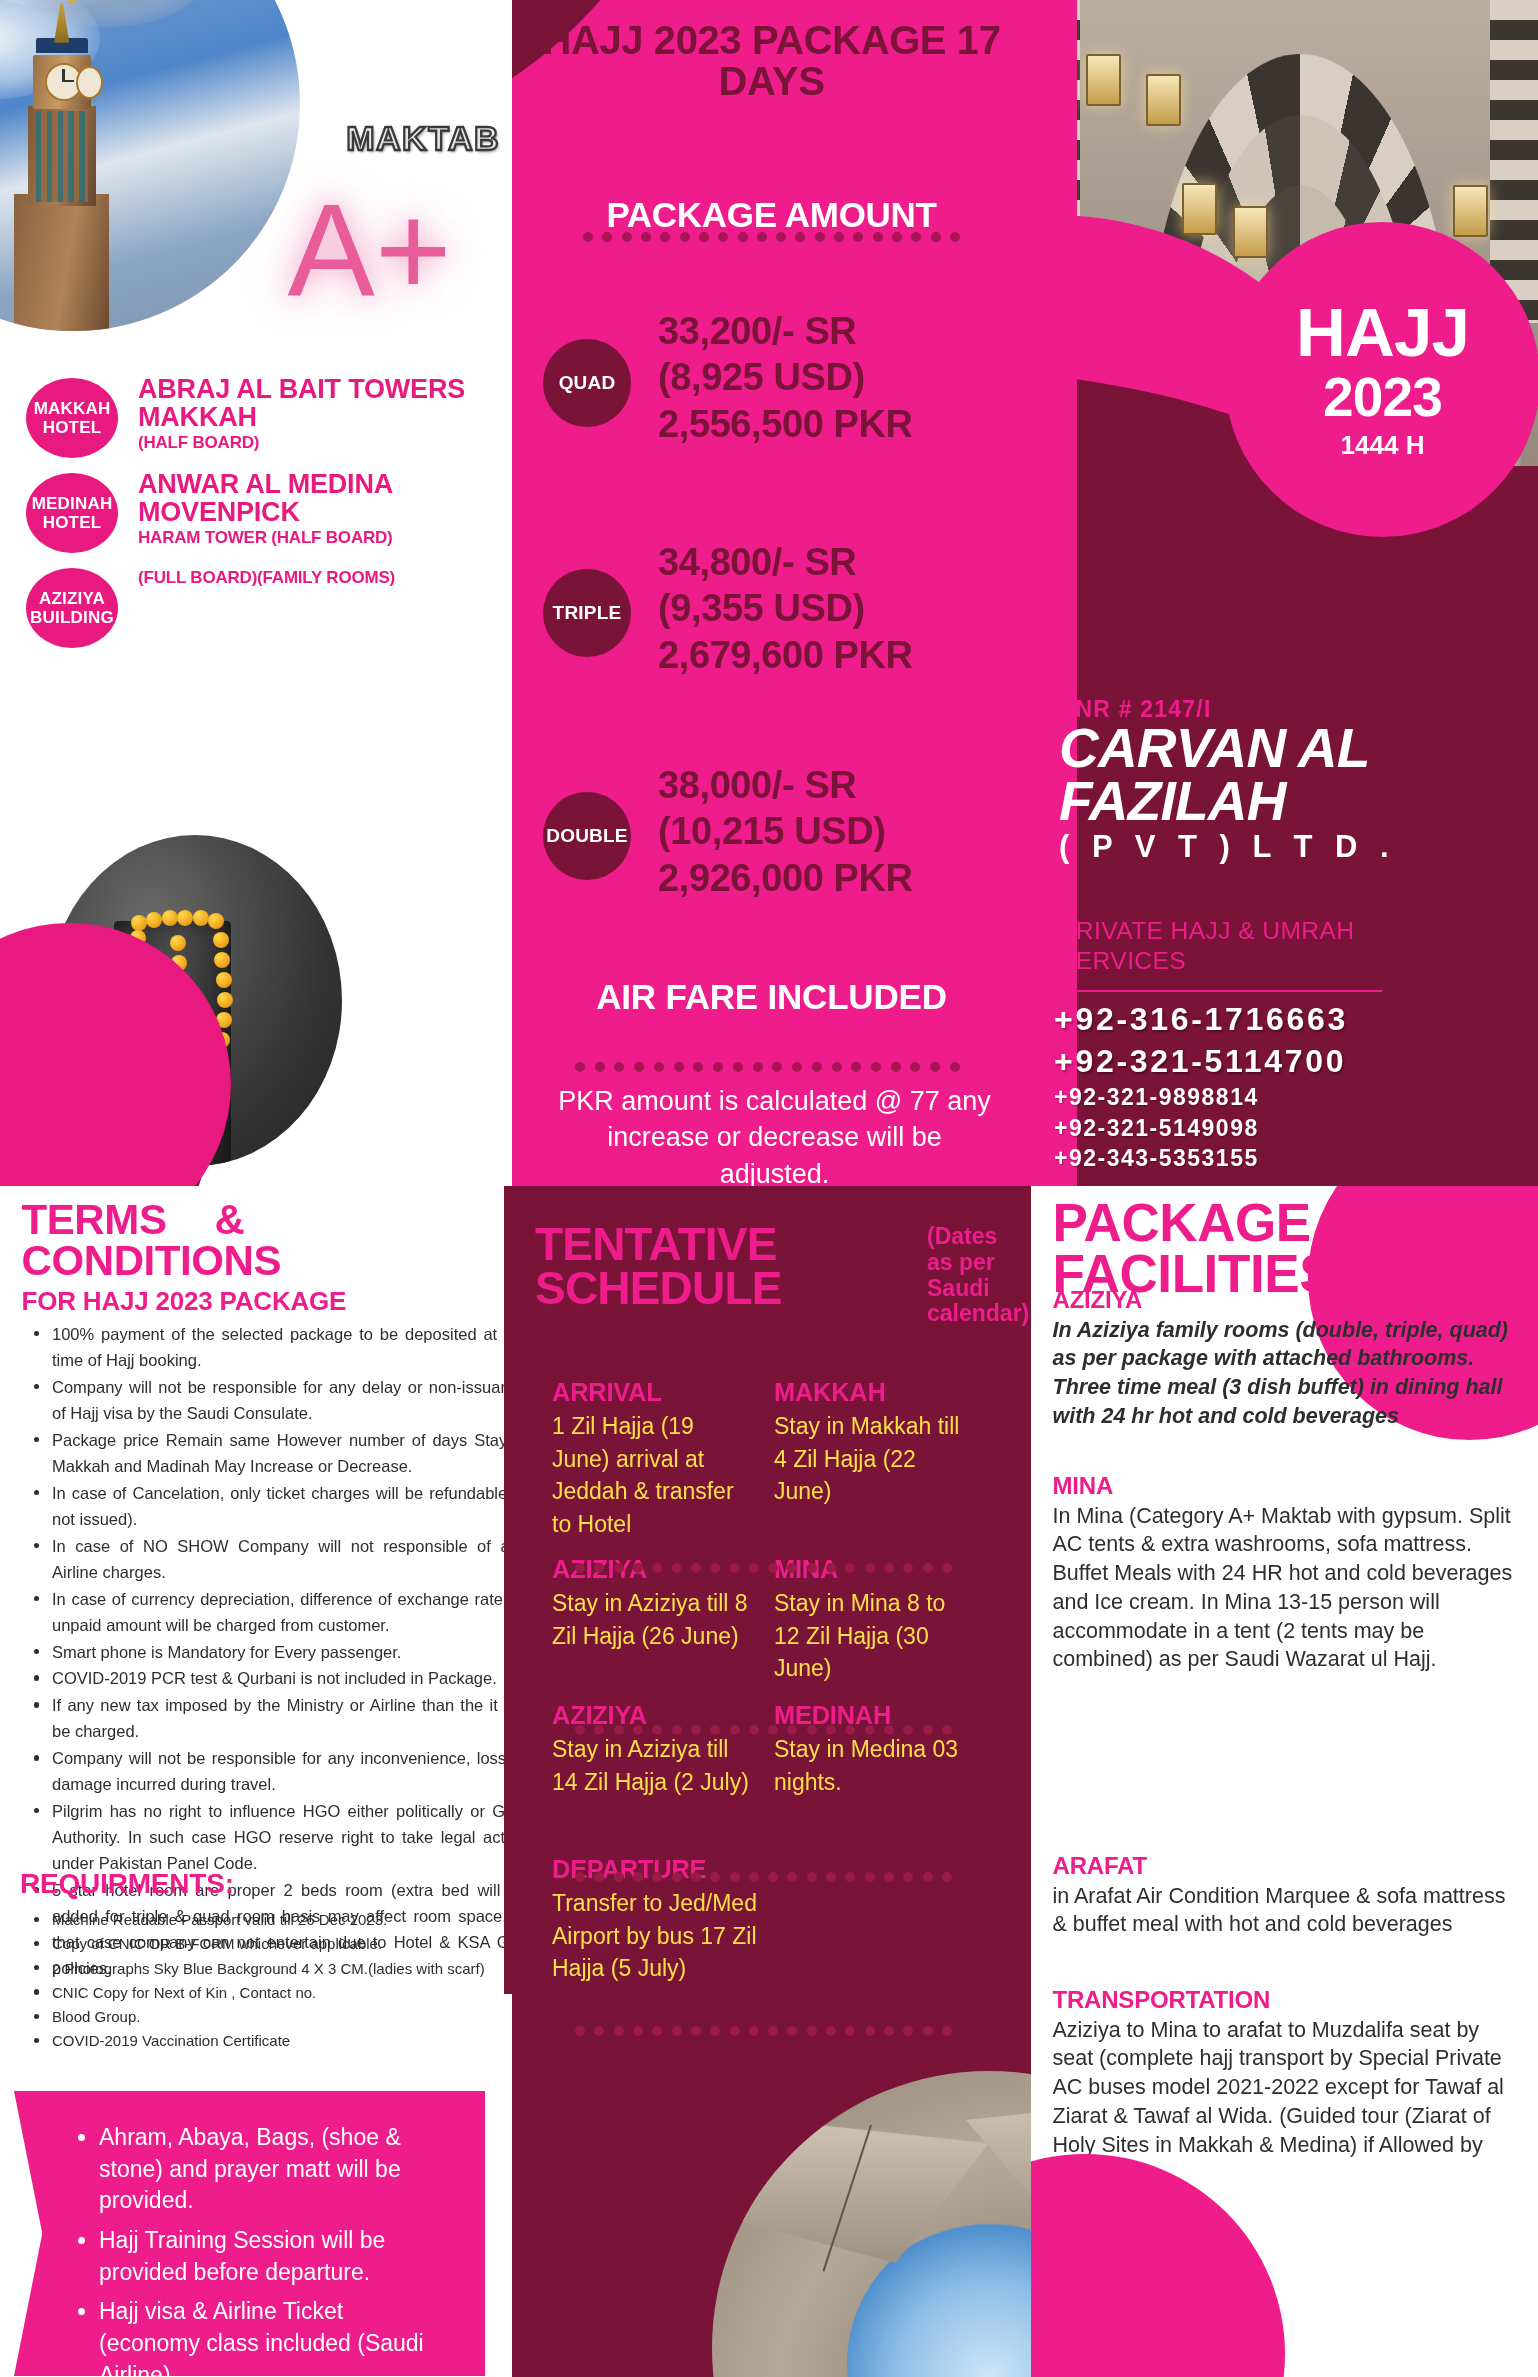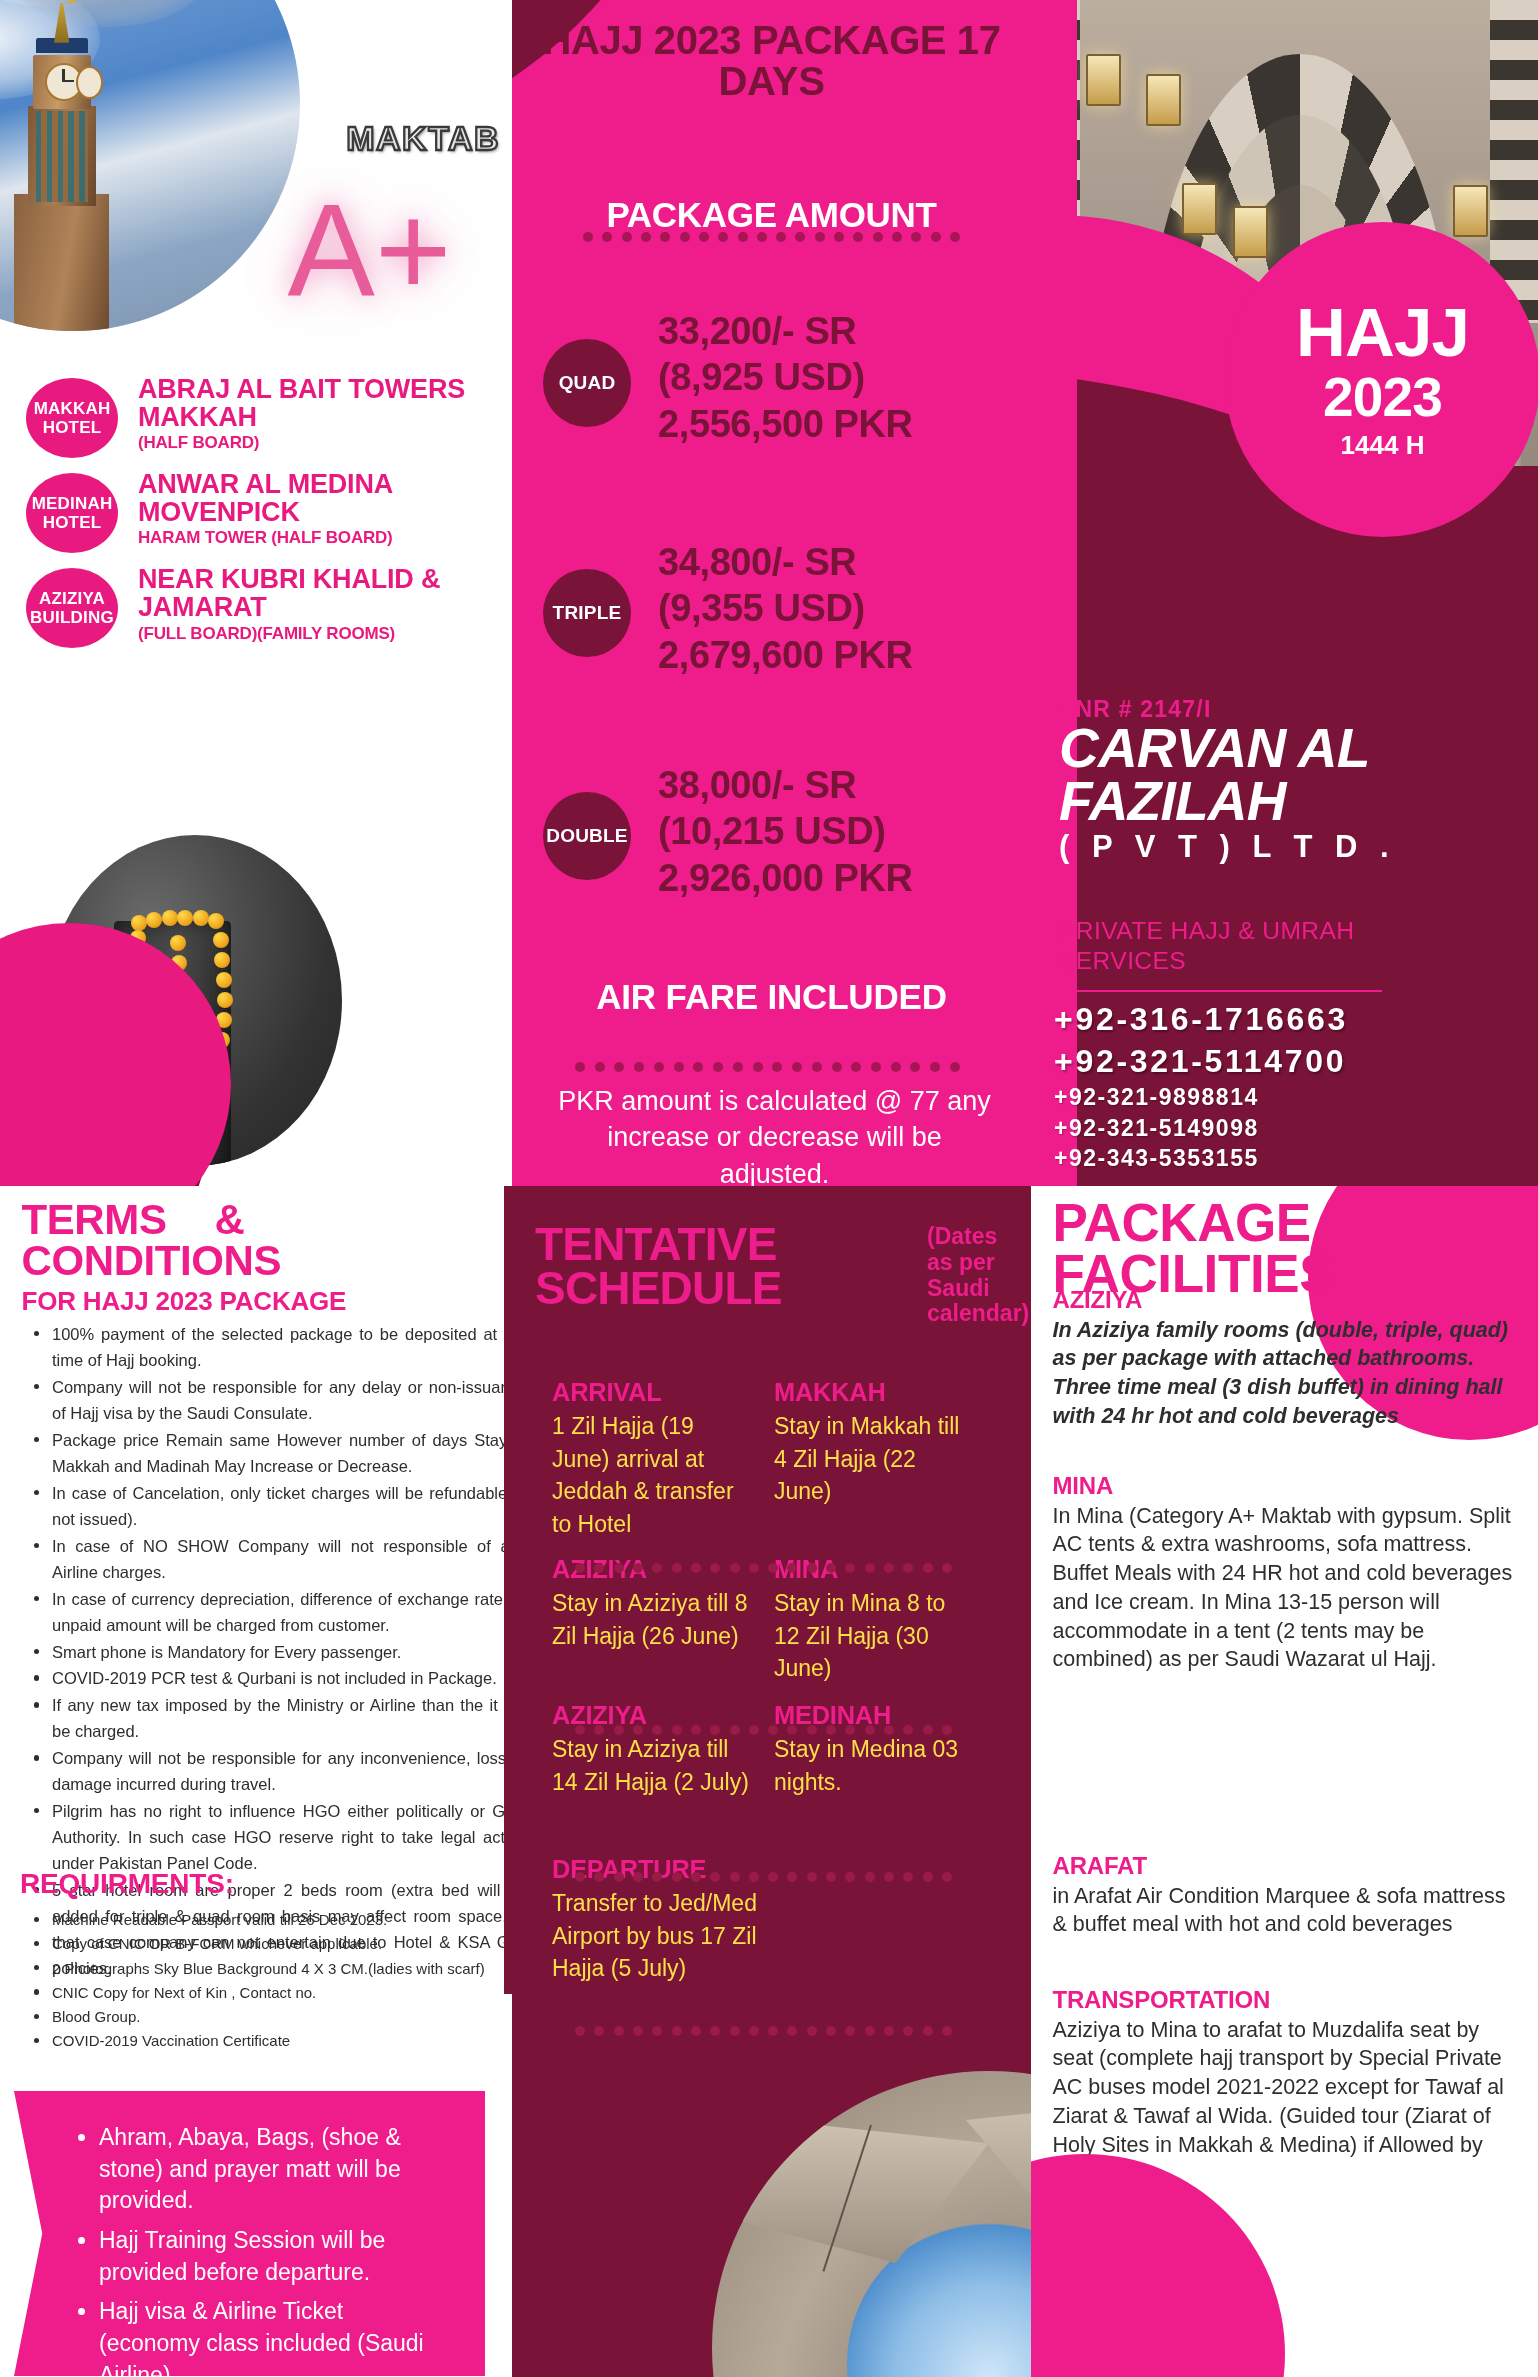--- a/index.html
+++ b/index.html
@@ -272,21 +272,20 @@
             <div class="hotel-name">ANWAR AL MEDINA MOVENPICK</div>
             <div class="hotel-sub">HARAM TOWER (HALF BOARD)</div>
           </div>
         </div>
         <div class="hotel-row">
           <div class="hotel-badge">
             <span>AZIZIYA</span>
             <span>BUILDING</span>
           </div>
           <div class="hotel-text">
-            <div class="hotel-name">NEAR KUBRI KHALID &amp; JAMARAT</div>
             <div class="hotel-sub">(FULL BOARD)(FAMILY ROOMS)</div>
           </div>
         </div>
       </div>
 
       <div class="beads">
         <div class="stone"></div>
         <div class="bead" style="left:83px;top:80px"></div>
         <div class="bead" style="left:98px;top:77px"></div>
         <div class="bead" style="left:114px;top:75px"></div>

